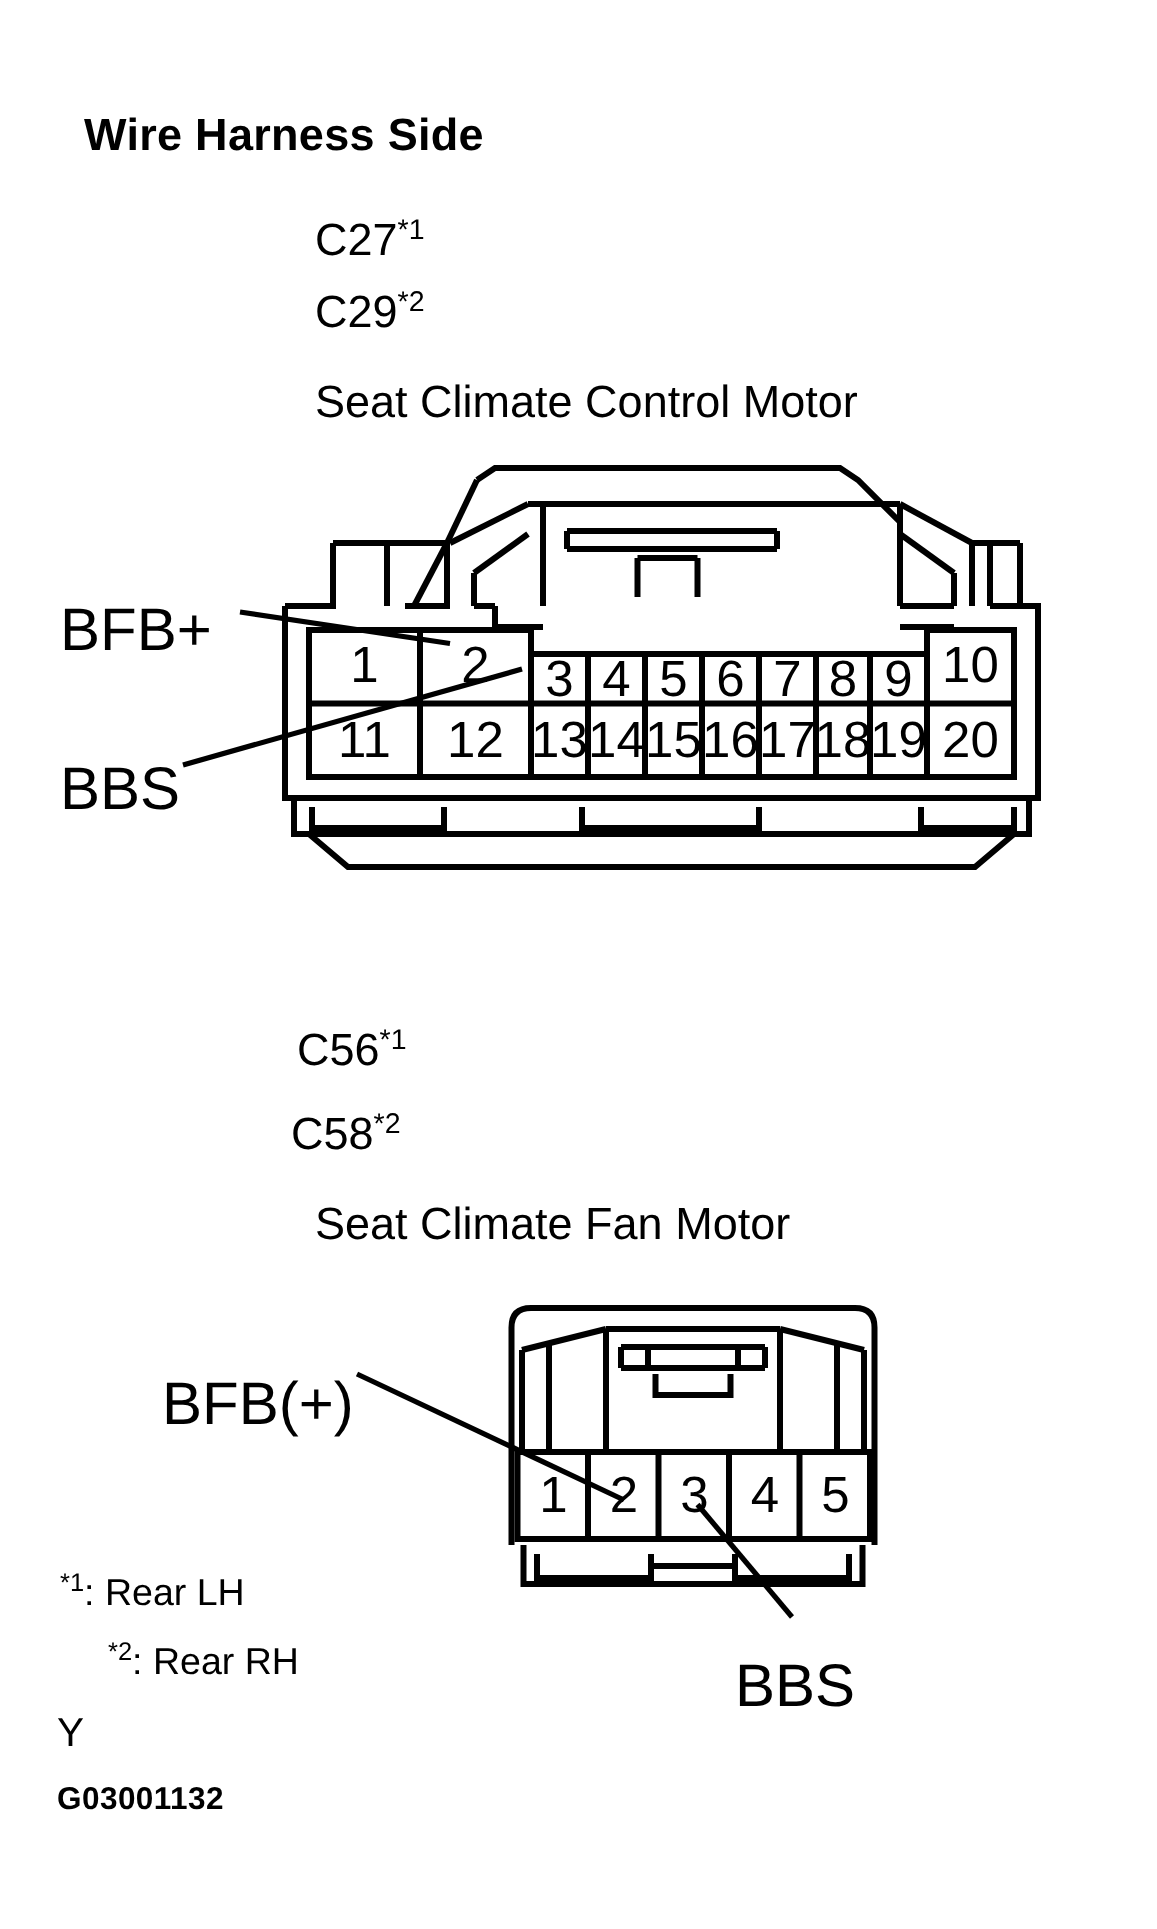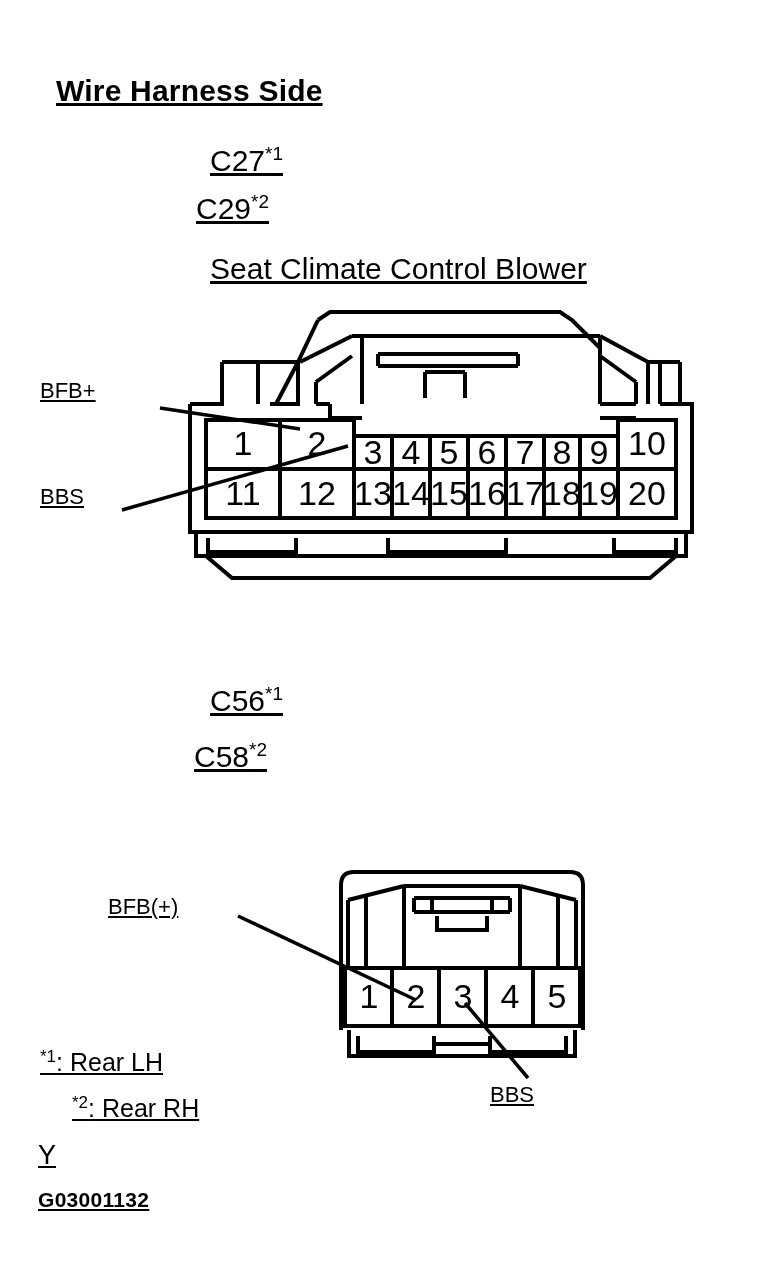--- a/index.html
+++ b/index.html
@@ -12,21 +12,21 @@
     font-family: "Liberation Sans", sans-serif;
     color: #000000;
   }
   #page {
     position: relative;
     width: 771px;
     height: 1286px;
     background: #ffffff;
     overflow: hidden;
   }
-  .abs { position: absolute; text-decoration: underline; }
+  .abs { position: absolute; }
 
   .title-main {
     font-size: 30px;
     font-weight: bold;
     letter-spacing: 0.2px;
     white-space: nowrap;
   }
   .conn-code {
     font-size: 30px;
     font-weight: normal;
@@ -36,23 +36,24 @@
     font-size: 19px;
     vertical-align: super;
     line-height: 0;
   }
   .conn-name {
     font-size: 30px;
     font-weight: normal;
     white-space: nowrap;
   }
   .pin-label {
-    font-size: 22px;
-    font-weight: normal;
-    white-space: nowrap;
+    font-size: 40px;
+    font-weight: normal;
+    white-space: nowrap;
+    margin-top: 20px;
   }
   .footnote {
     font-size: 25px;
     font-weight: normal;
     white-space: nowrap;
   }
   .footnote sup {
     font-size: 17px;
     vertical-align: super;
     line-height: 0;
@@ -87,23 +88,23 @@
 </style>
 </head>
 <body>
 
 <div id="page">
 
   <div class="abs title-main" style="left:56px; top:74px;">Wire Harness Side</div>
 
   <div class="abs conn-code" style="left:210px; top:144px;"><span>C27</span><sup>*1</sup></div>
 
-  <div class="abs conn-code" style="left:196px; top:192px;"><span>C29</span><sup>*2</sup></div>
-
-  <div class="abs conn-name" style="left:210px; top:252px;">Seat Climate Control Blower</div>
+  <div class="abs conn-code" style="left:210px; top:192px;"><span>C29</span><sup>*2</sup></div>
+
+  <div class="abs conn-name" style="left:210px; top:252px;">Seat Climate Control Motor</div>
 
   <div class="abs" style="left:0px; top:300px; width:771px; height:300px;">
     <svg width="771" height="300" viewBox="0 0 771 300">
       <g fill="none" stroke="#000000" stroke-width="4" stroke-linejoin="miter" stroke-linecap="butt">
 
         <path d="M 318 20 L 330 12 L 560 12 L 572 20 L 600 48"></path>
 
         <path d="M 222 62 L 222 82"></path>
         <path d="M 222 62 L 298 62"></path>
         <path d="M 258 62 L 258 104"></path>
@@ -181,24 +182,25 @@
         <line x1="160" y1="108" x2="300" y2="129"></line>
         <line x1="122" y1="210" x2="348" y2="146"></line>
       </g>
     </svg>
   </div>
 
   <div class="abs pin-label" style="left:40px; top:378px;">BFB+</div>
 
   <div class="abs pin-label" style="left:40px; top:484px;">BBS</div>
 
-  <div class="abs conn-code" style="left:210px; top:684px;"><span>C56</span><sup>*1</sup></div>
+  <div class="abs conn-code" style="left:198px; top:684px;"><span>C56</span><sup>*1</sup></div>
 
   <div class="abs conn-code" style="left:194px; top:740px;"><span>C58</span><sup>*2</sup></div>
 
+  <div class="abs conn-name" style="left:210px; top:800px;">Seat Climate Fan Motor</div>
 
   <div class="abs" style="left:0px; top:860px; width:771px; height:220px;">
     <svg width="771" height="220" viewBox="0 0 771 220">
       <g fill="none" stroke="#000000" stroke-width="4" stroke-linejoin="miter" stroke-linecap="butt">
 
         <path d="M 341 170 L 341 25 Q 341 12 354 12 L 570 12 Q 583 12 583 25 L 583 170"></path>
 
         <path d="M 348 40 L 404 26"></path>
         <path d="M 576 40 L 520 26"></path>
         <path d="M 404 26 L 520 26"></path>

